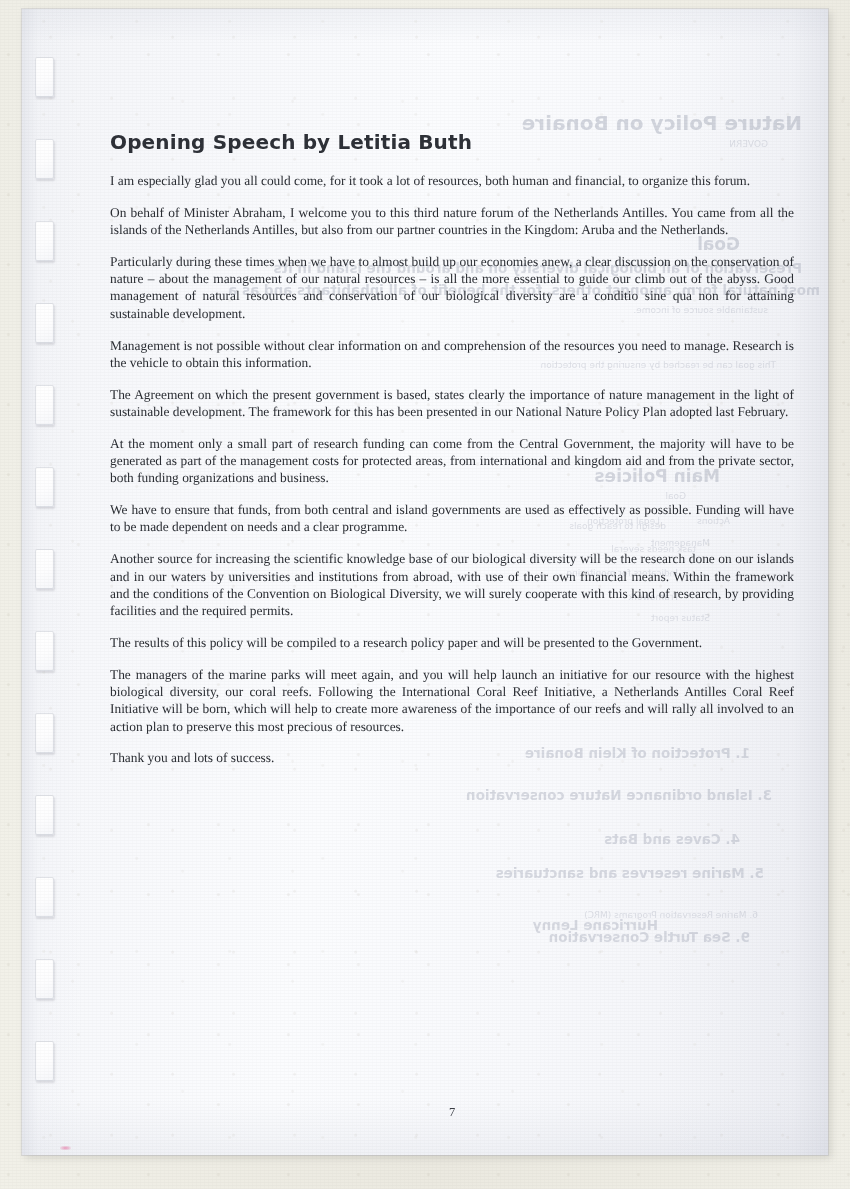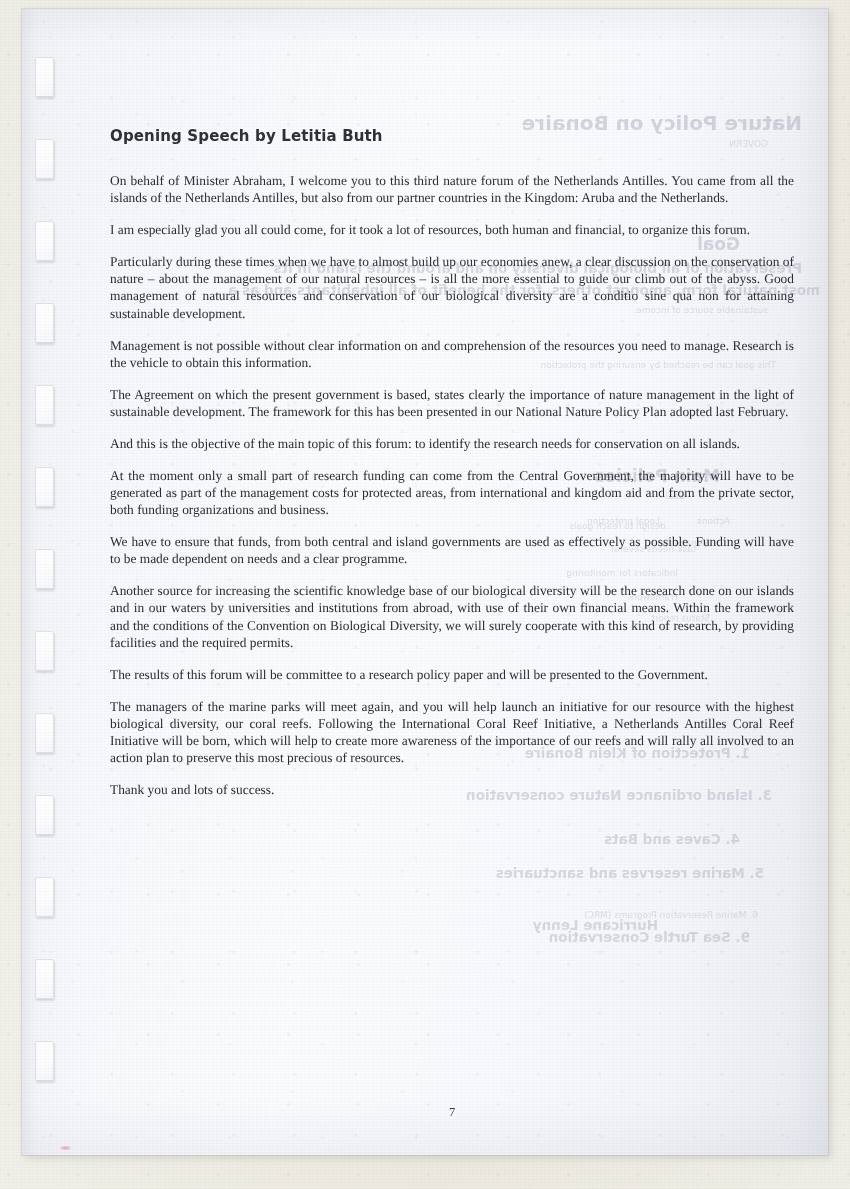--- a/index.html
+++ b/index.html
@@ -130,21 +130,21 @@
     height: 1146px;
     z-index: 3;
   }
 
   #doc-title {
     position: absolute;
     left: 0;
     top: 108px;
     font-family: "DejaVu Sans", sans-serif;
     font-weight: bold;
-    font-size: 15px;
+    font-size: 20px;
     letter-spacing: .15px;
     color: #2e3138;
     white-space: nowrap;
   }
 
   #body-copy {
     position: absolute;
     left: 0;
     top: 163px;
     width: 684px;
@@ -229,30 +229,29 @@
         <div class="bleed sm" style="left: 70px; top: 902px;">6. Marine Reservation Programs (MRC)</div>
         <div class="bleed item" style="left: 78px; top: 922px;">9. Sea Turtle Conservation</div>
         <div class="bleed item" style="left: 170px; top: 910px;">Hurricane Lenny</div>
       </div>
 
     <div id="content">
 
       <h1 id="doc-title">Opening Speech by Letitia Buth</h1>
 
       <div id="body-copy">
+          <p class="para">I am especially glad you all could come, for it took a lot of resources, both human and financial, to organize this forum.</p>
           <p class="para">On behalf of Minister Abraham, I welcome you to this third nature forum of the Netherlands Antilles. You came from all the islands of the Netherlands Antilles, but also from our partner countries in the Kingdom: Aruba and the Netherlands.</p>
-          <p class="para">I am especially glad you all could come, for it took a lot of resources, both human and financial, to organize this forum.</p>
           <p class="para">Particularly during these times when we have to almost build up our economies anew, a clear discussion on the conservation of nature – about the management of our natural resources – is all the more essential to guide our climb out of the abyss. Good management of natural resources and conservation of our biological diversity are a conditio sine qua non for attaining sustainable development.</p>
           <p class="para">Management is not possible without clear information on and comprehension of the resources you need to manage. Research is the vehicle to obtain this information.</p>
           <p class="para">The Agreement on which the present government is based, states clearly the importance of nature management in the light of sustainable development. The framework for this has been presented in our National Nature Policy Plan adopted last February.</p>
-          <p class="para">And this is the objective of the main topic of this forum: to identify the research needs for conservation on all islands.</p>
           <p class="para">At the moment only a small part of research funding can come from the Central Government, the majority will have to be generated as part of the management costs for protected areas, from international and kingdom aid and from the private sector, both funding organizations and business.</p>
           <p class="para">We have to ensure that funds, from both central and island governments are used as effectively as possible. Funding will have to be made dependent on needs and a clear programme.</p>
           <p class="para">Another source for increasing the scientific knowledge base of our biological diversity will be the research done on our islands and in our waters by universities and institutions from abroad, with use of their own financial means. Within the framework and the conditions of the Convention on Biological Diversity, we will surely cooperate with this kind of research, by providing facilities and the required permits.</p>
-          <p class="para">The results of this forum will be committee to a research policy paper and will be presented to the Government.</p>
+          <p class="para">The results of this policy will be compiled to a research policy paper and will be presented to the Government.</p>
           <p class="para">The managers of the marine parks will meet again, and you will help launch an initiative for our resource with the highest biological diversity, our coral reefs. Following the International Coral Reef Initiative, a Netherlands Antilles Coral Reef Initiative will be born, which will help to create more awareness of the importance of our reefs and will rally all involved to an action plan to preserve this most precious of resources.</p>
           <p class="para">Thank you and lots of success.</p>
         </div>
 
       <div id="page-number">7</div>
     </div>
 
     <div id="punch-strip">
         <div class="punch-hole" style="top: 48px;"></div>
         <div class="punch-hole" style="top: 130px;"></div>

